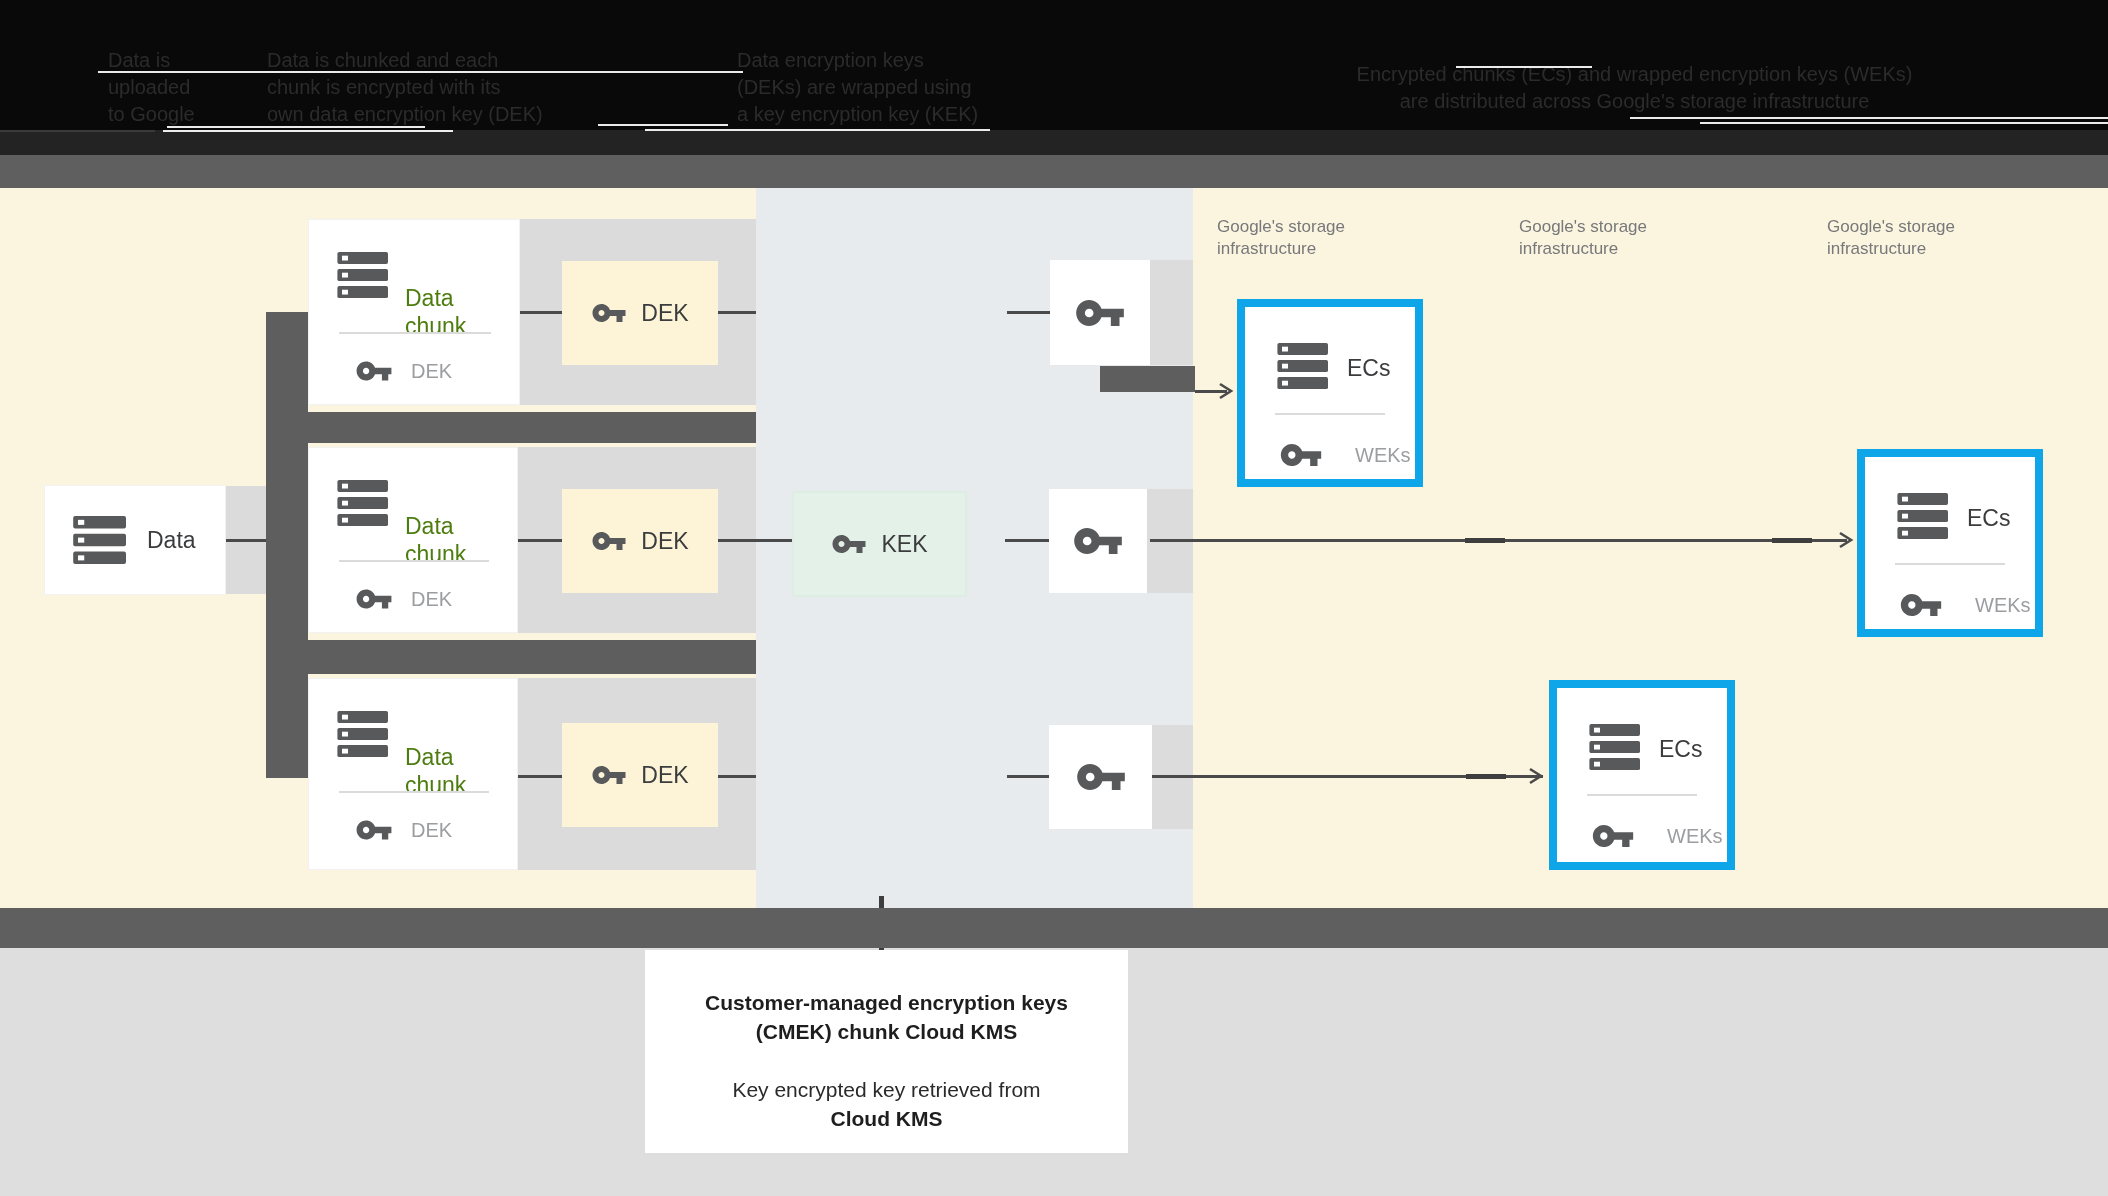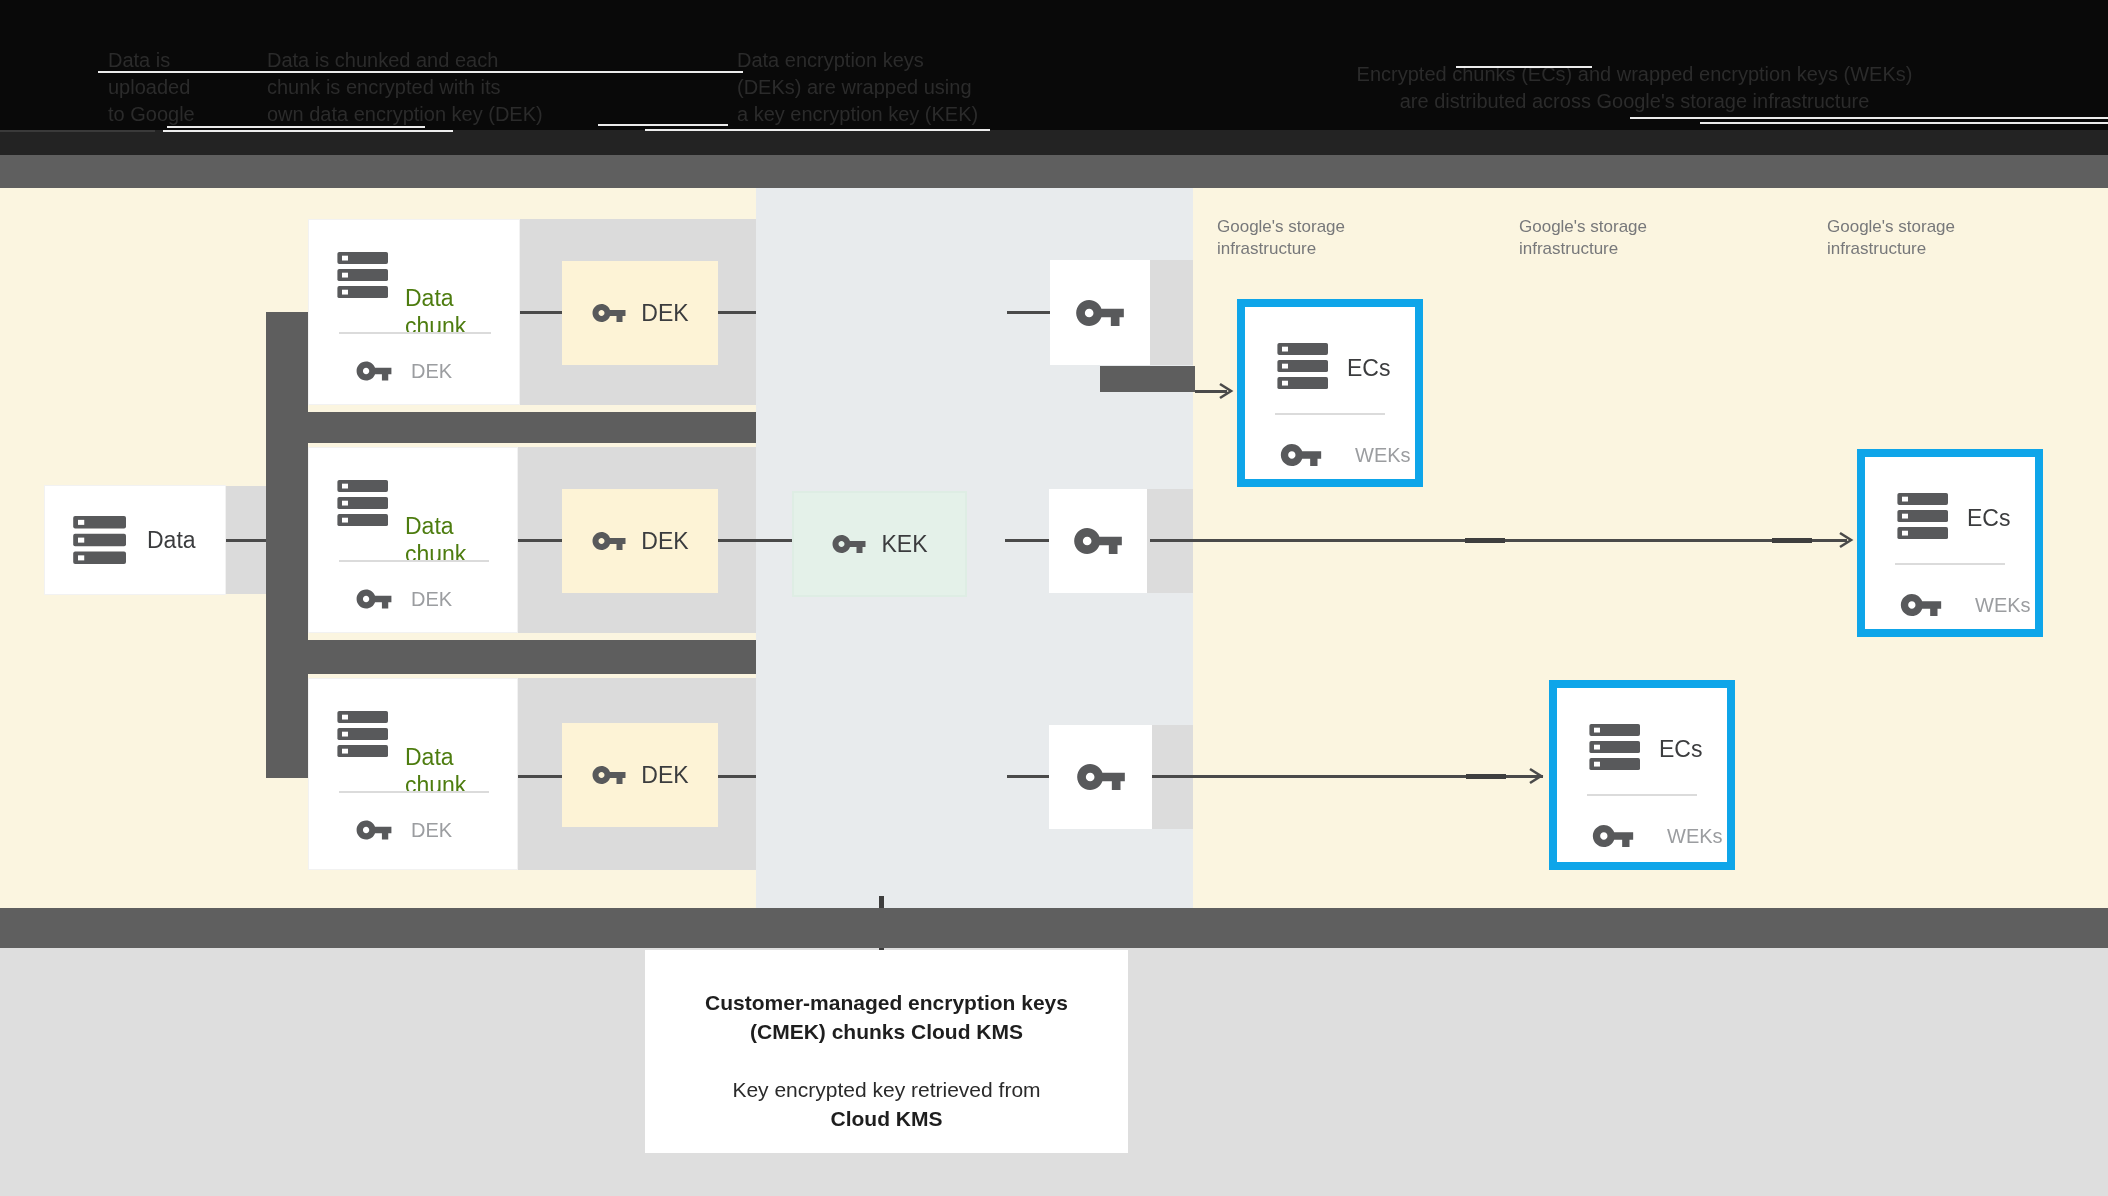--- a/index.html
+++ b/index.html
@@ -352,19 +352,19 @@
     <div class="keyrow">
       <svg class="key-icon key-44" viewBox="0 0 24 24">
           <use href="#key-glyph" fill="currentColor"></use>
         </svg>
       <span class="graylabel">WEKs</span>
     </div>
   </div>
 
   <div class="abs caption">
     <div class="bold">Customer-managed encryption keys</div>
-    <div class="bold">(CMEK) chunks Cloud KMS</div>
+    <div class="bold">(CMEK) chunk Cloud KMS</div>
     <div class="spacer"></div>
     <div>Key encrypted key retrieved from</div>
     <div class="bold">Cloud KMS</div>
   </div>
 
 </div>
 
 </body></html>

